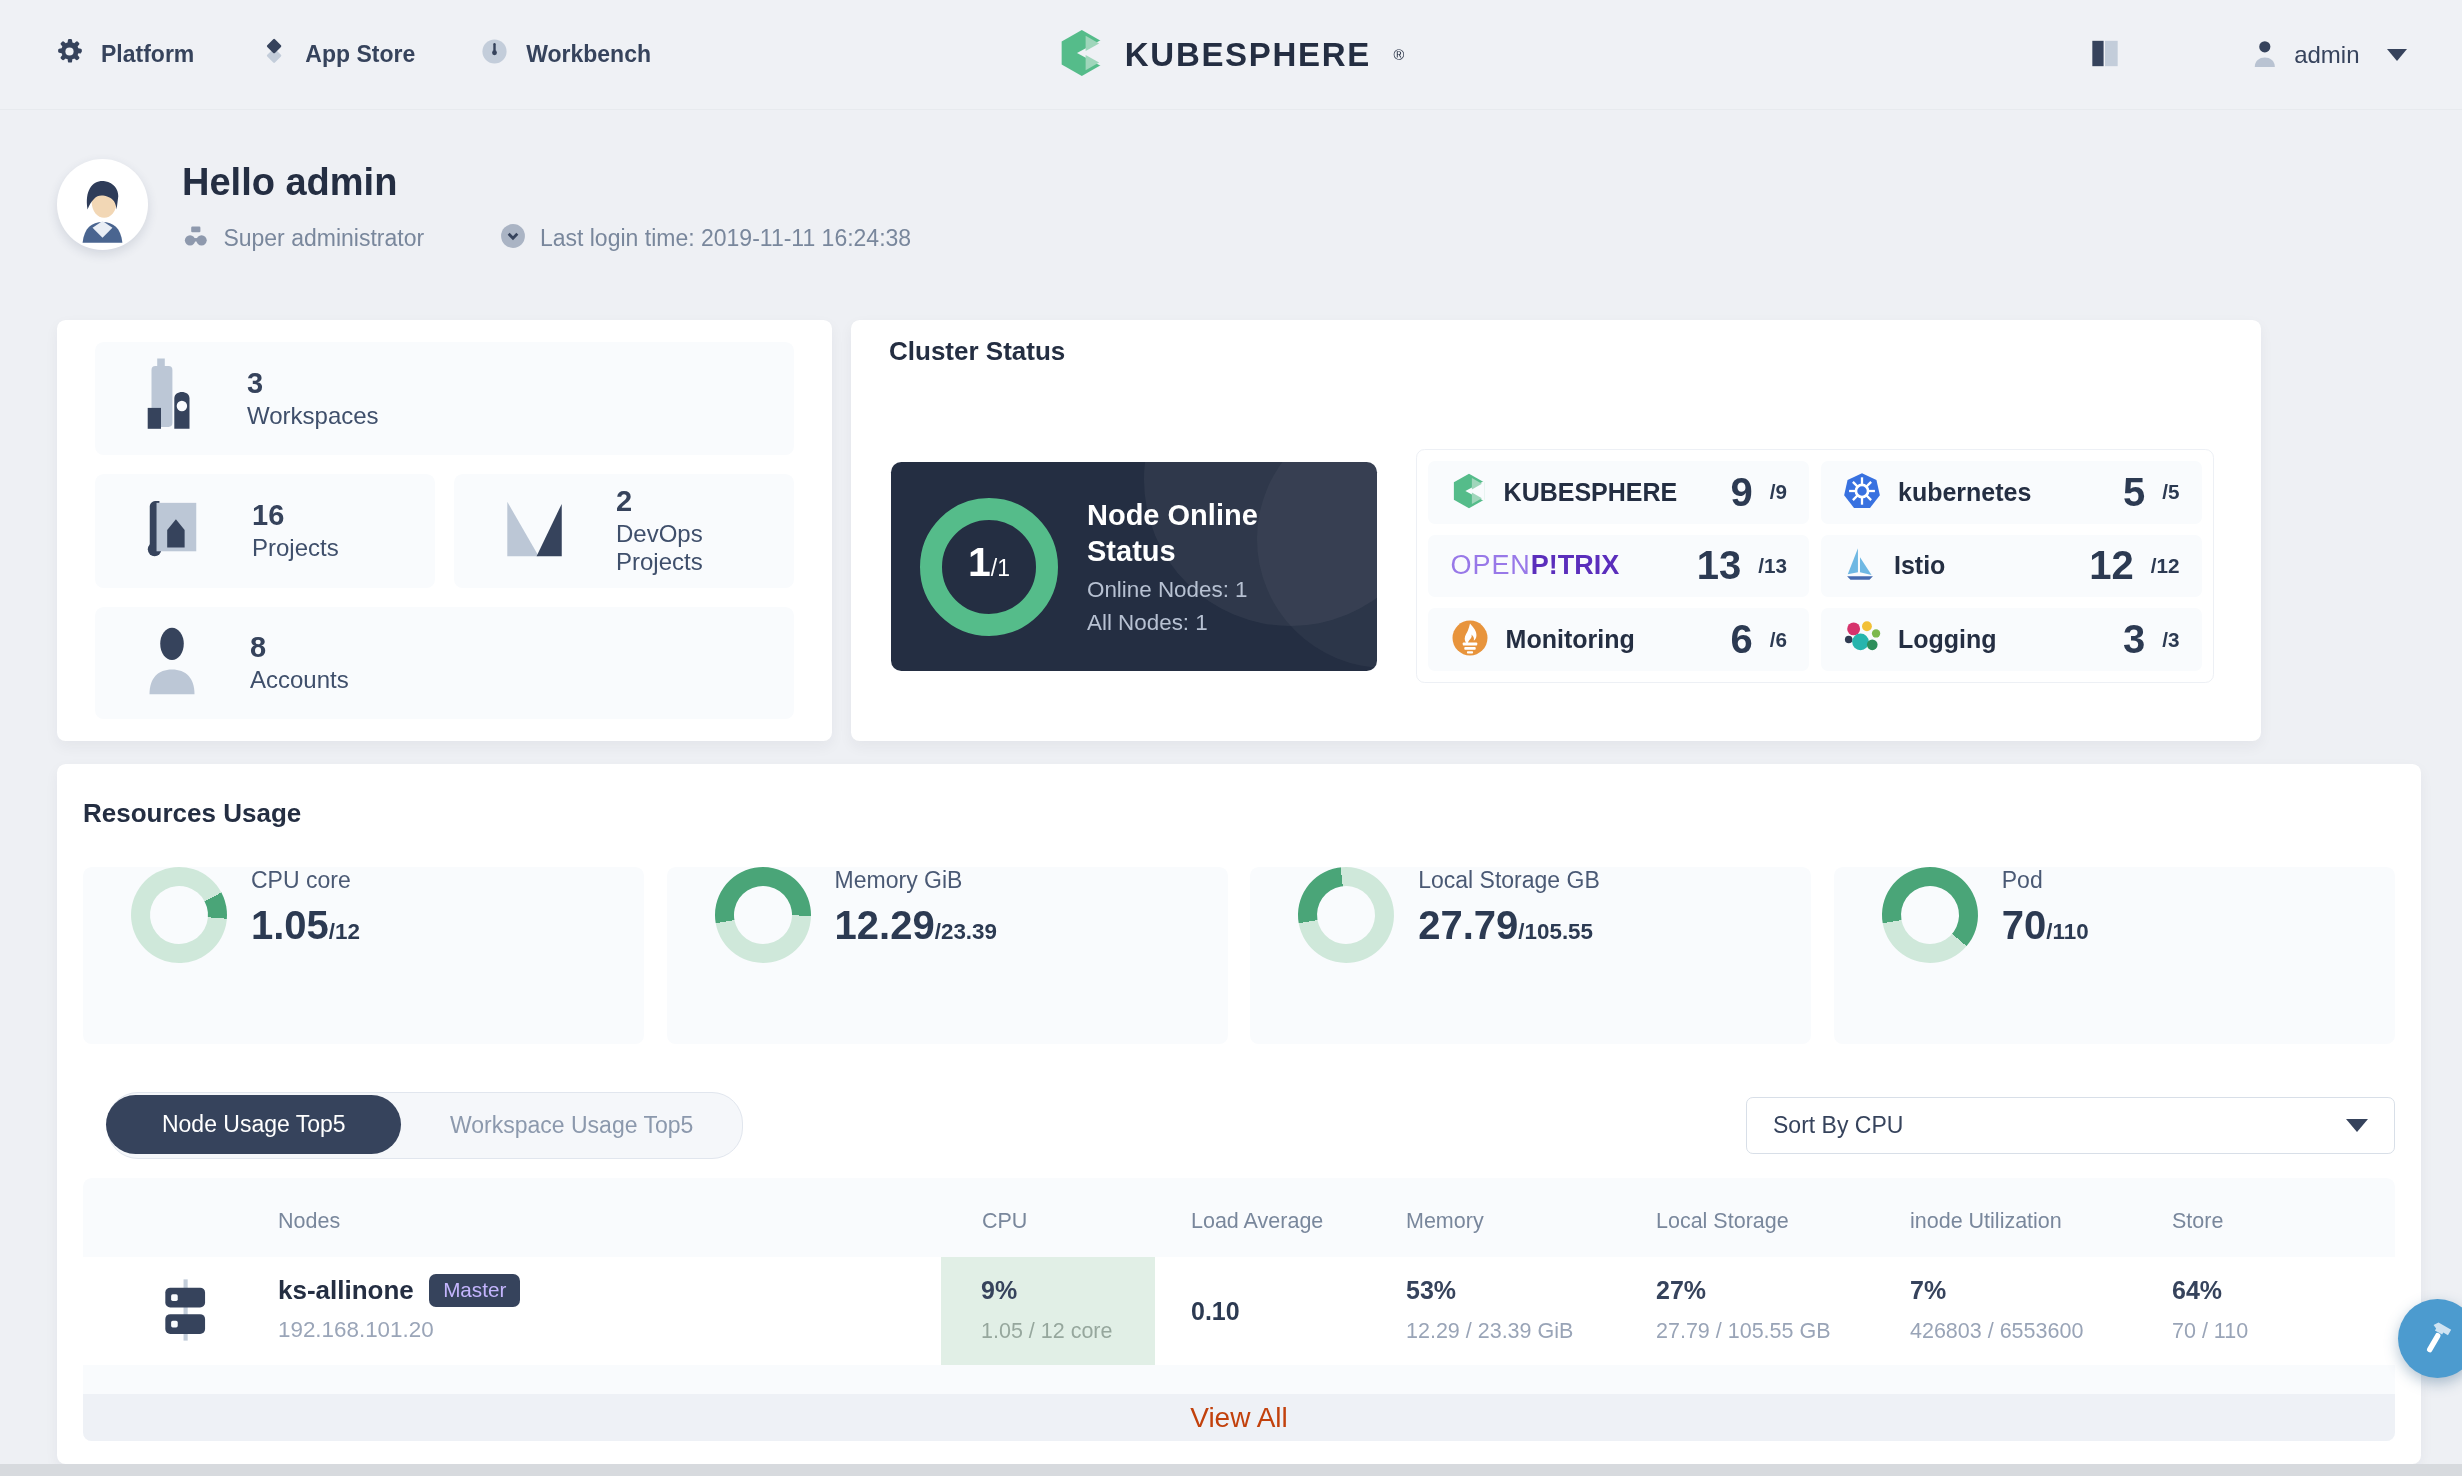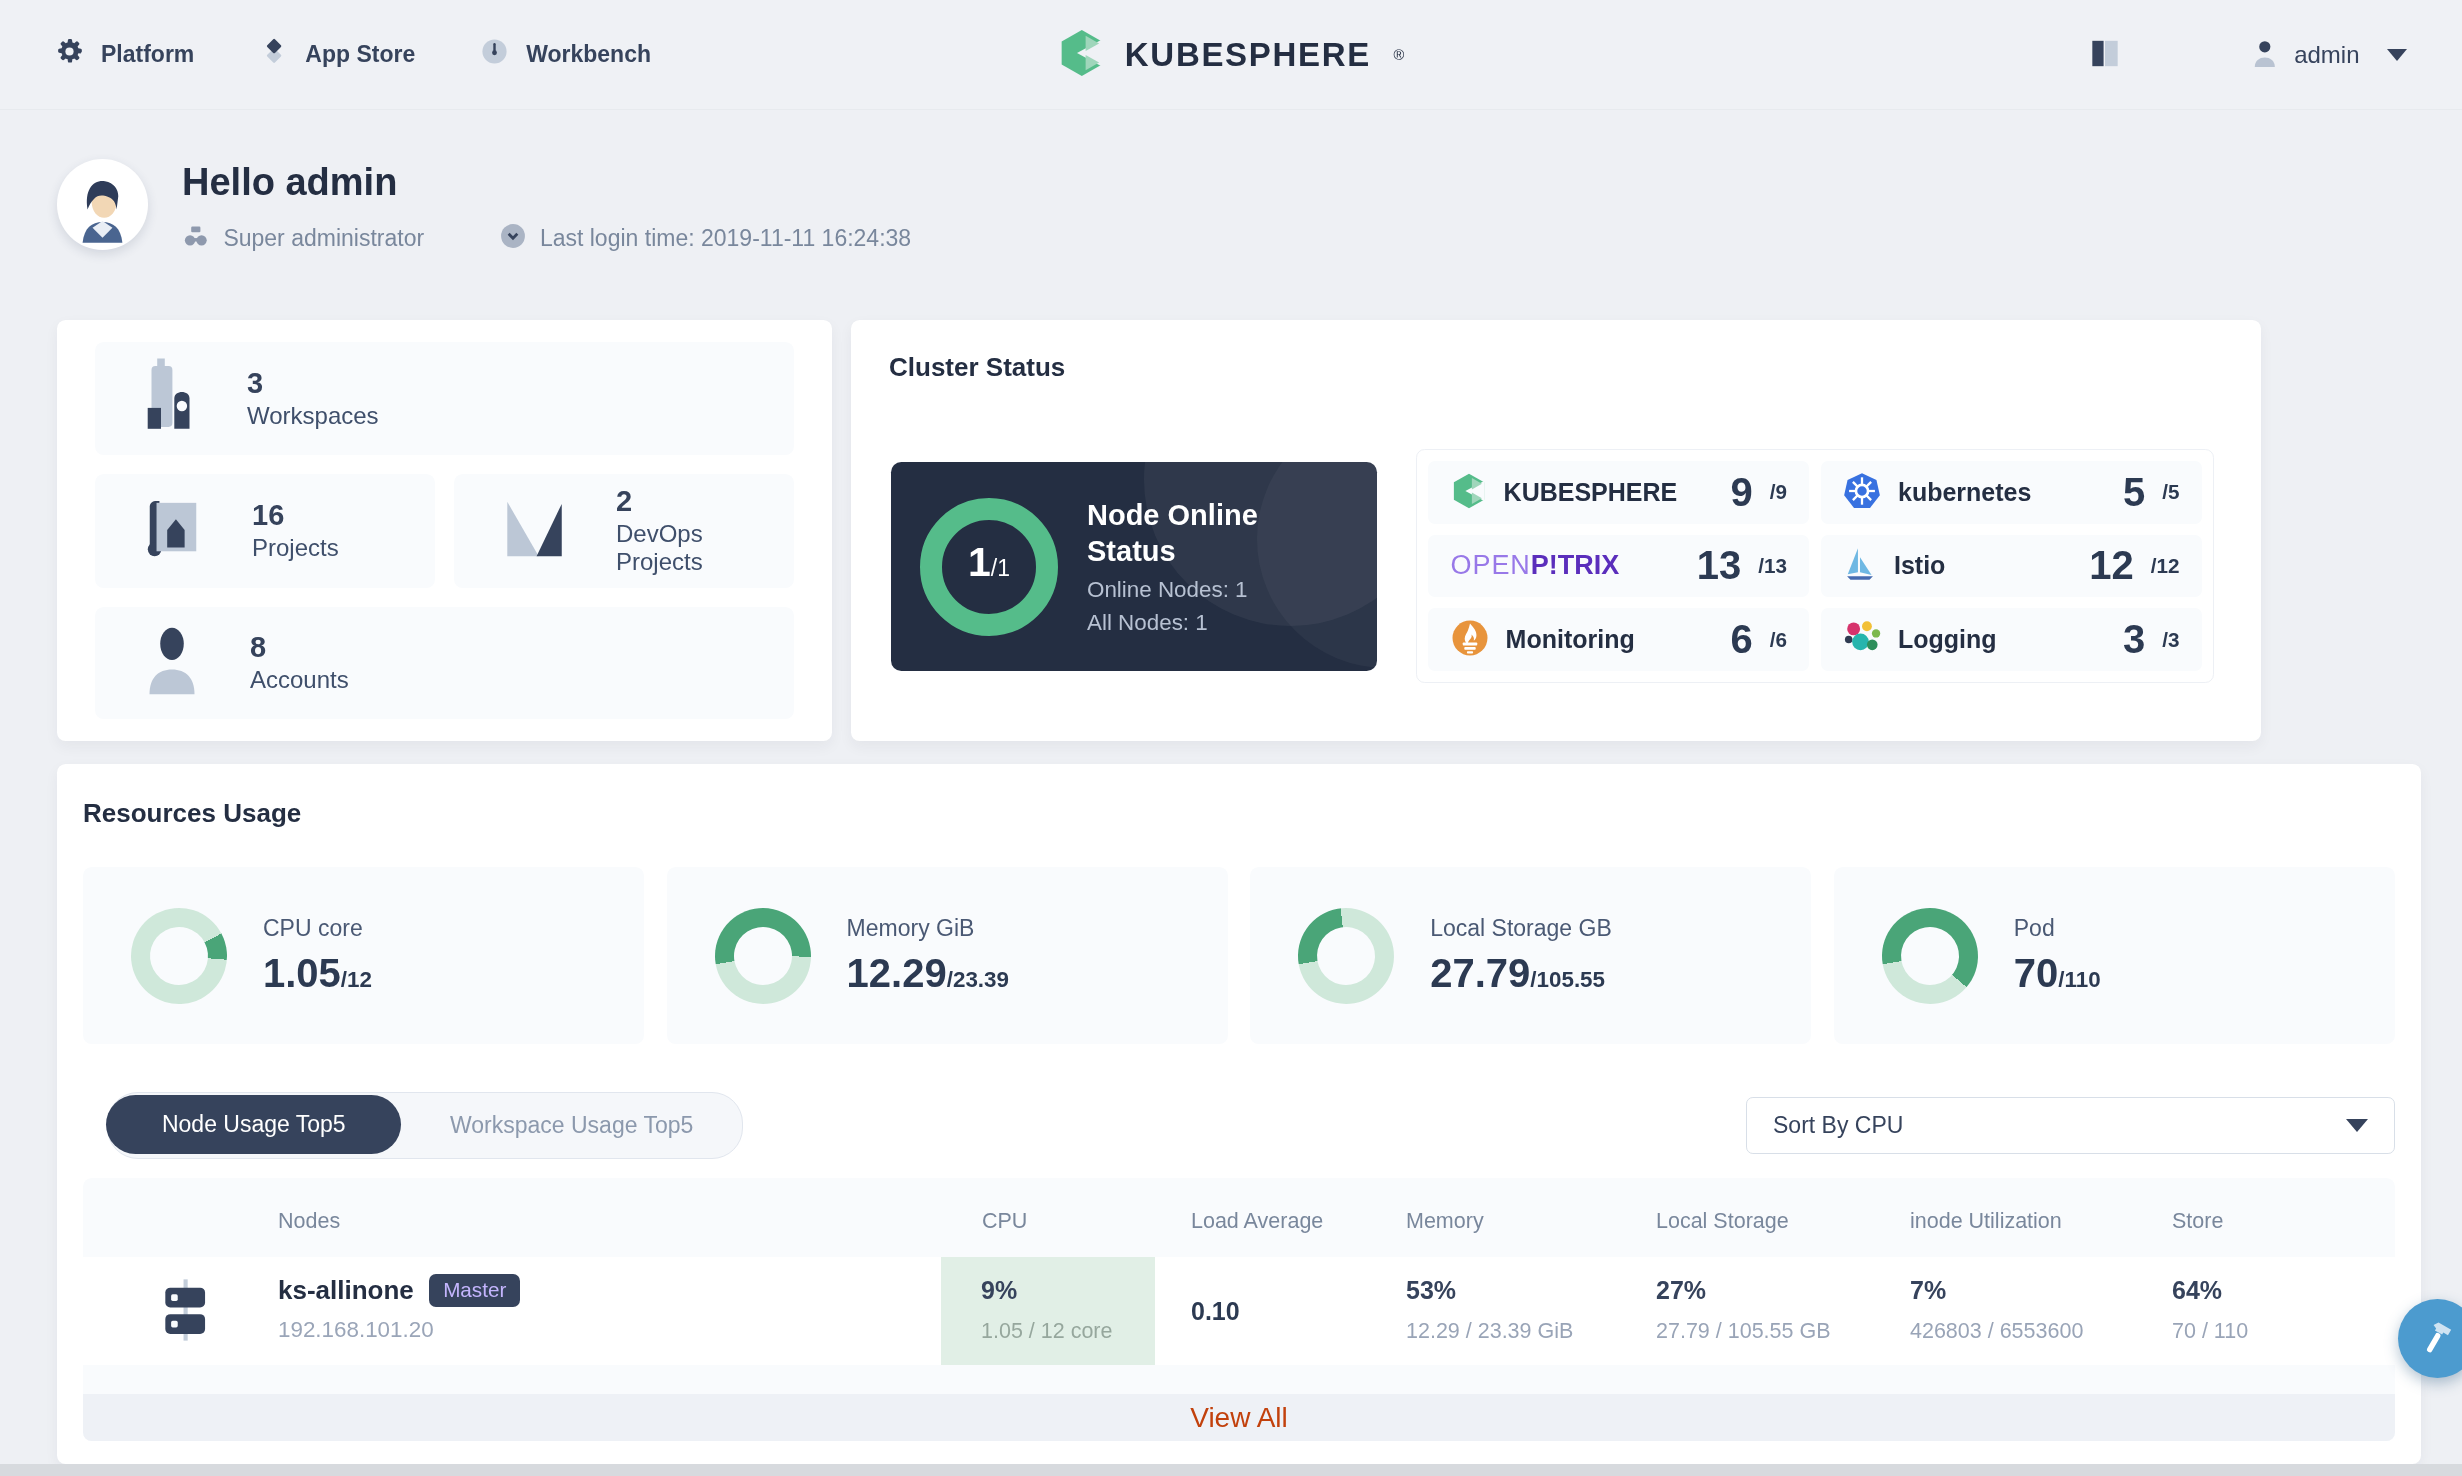--- a/index.html
+++ b/index.html
@@ -41,21 +41,21 @@
   
   .overview-card { top:320px; left:57px; width:775px; height:421px;
     padding:22.4px 38px; display:flex; flex-direction:column; gap:19px; }
   .ov-row { display:flex; gap:19px; }
   .ov-tile { background:#f9fbfd; border-radius:8.6px; height:114px; flex:1;
     display:flex; align-items:center; padding-left:47px; gap:48px; cursor:pointer; }
   .ov-count { font-size:29px; font-weight:700; color:#36435c; }
   .ov-label { font-size:24px; color:#3f4f6b; margin-top:2px; }
 
   
-  .cluster-card { top:320px; left:851px; width:1410px; height:421px; padding:32px 38px; }
+  .cluster-card { top:320px; left:851px; width:1410px; height:421px; padding:16px 38px; }
   .node-card { position:absolute; left:40px; top:142px; width:486px; height:209px;
     background:#242e42; border-radius:10.3px; display:flex; align-items:center;
     padding:0 29px; gap:29px; overflow:hidden; }
   .node-card .deco1 { position:absolute; right:-60px; top:-129px; width:293px; height:293px;
     border-radius:50%; background:rgba(255,255,255,.05); }
   .node-card .deco2 { position:absolute; right:-138px; top:-52px; width:258px; height:258px;
     border-radius:50%; background:rgba(255,255,255,.04); }
   .ring { width:138px; height:138px; min-width:138px; border-radius:50%;
     border:22.4px solid #55bc8a; display:flex; align-items:baseline; justify-content:center; }
   .ring-val { font-size:41px; font-weight:700; color:#fff; margin-top:19px; }
@@ -72,21 +72,21 @@
   .comp-name { font-size:25px; font-weight:700; color:#242e42; }
   .comp-value { margin-left:auto; font-size:40px; font-weight:700; color:#2c3a52; }
   .comp-total { font-size:20.7px; font-weight:700; color:#2c3a52; }
   .op-open { font-size:27px; font-weight:500; color:#9878e8; letter-spacing:0.9px; }
   .op-pitrix { font-size:27px; font-weight:800; color:#5b2ebc; }
 
   
   .resources-card { top:764px; left:57px; width:2364px; height:700px; padding:34px 26px; }
   .gauges { display:flex; gap:22.4px; margin-top:38px; }
   .gauge { flex:1; height:177px; background:#f9fbfd; border-radius:8.6px;
-    display:flex; align-items:center; padding-left:48px; gap:36px; }
+    display:flex; align-items:flex-start; padding-left:48px; gap:24px; }
   .donut { width:96px; height:96px; min-width:96px; border-radius:50%; position:relative; }
   .donut::after { content:''; position:absolute; inset:19px; background:#f9fbfd; border-radius:50%; }
   .gauge-label { font-size:23px; color:#4a5974; }
   .gauge-vals { margin-top:8.6px; display:flex; align-items:baseline; }
   .gauge-used { font-size:40px; font-weight:700; color:#2c3a52; }
   .gauge-total { font-size:22.4px; font-weight:700; color:#2c3a52; }
 
   .controls { display:flex; align-items:center; margin-top:48px; }
   .tabs { margin-left:24px; width:636px; height:67px; border:1.7px solid #e1e6ee;
     background:#f5f7fa; border-radius:31px; display:flex; align-items:center; }

